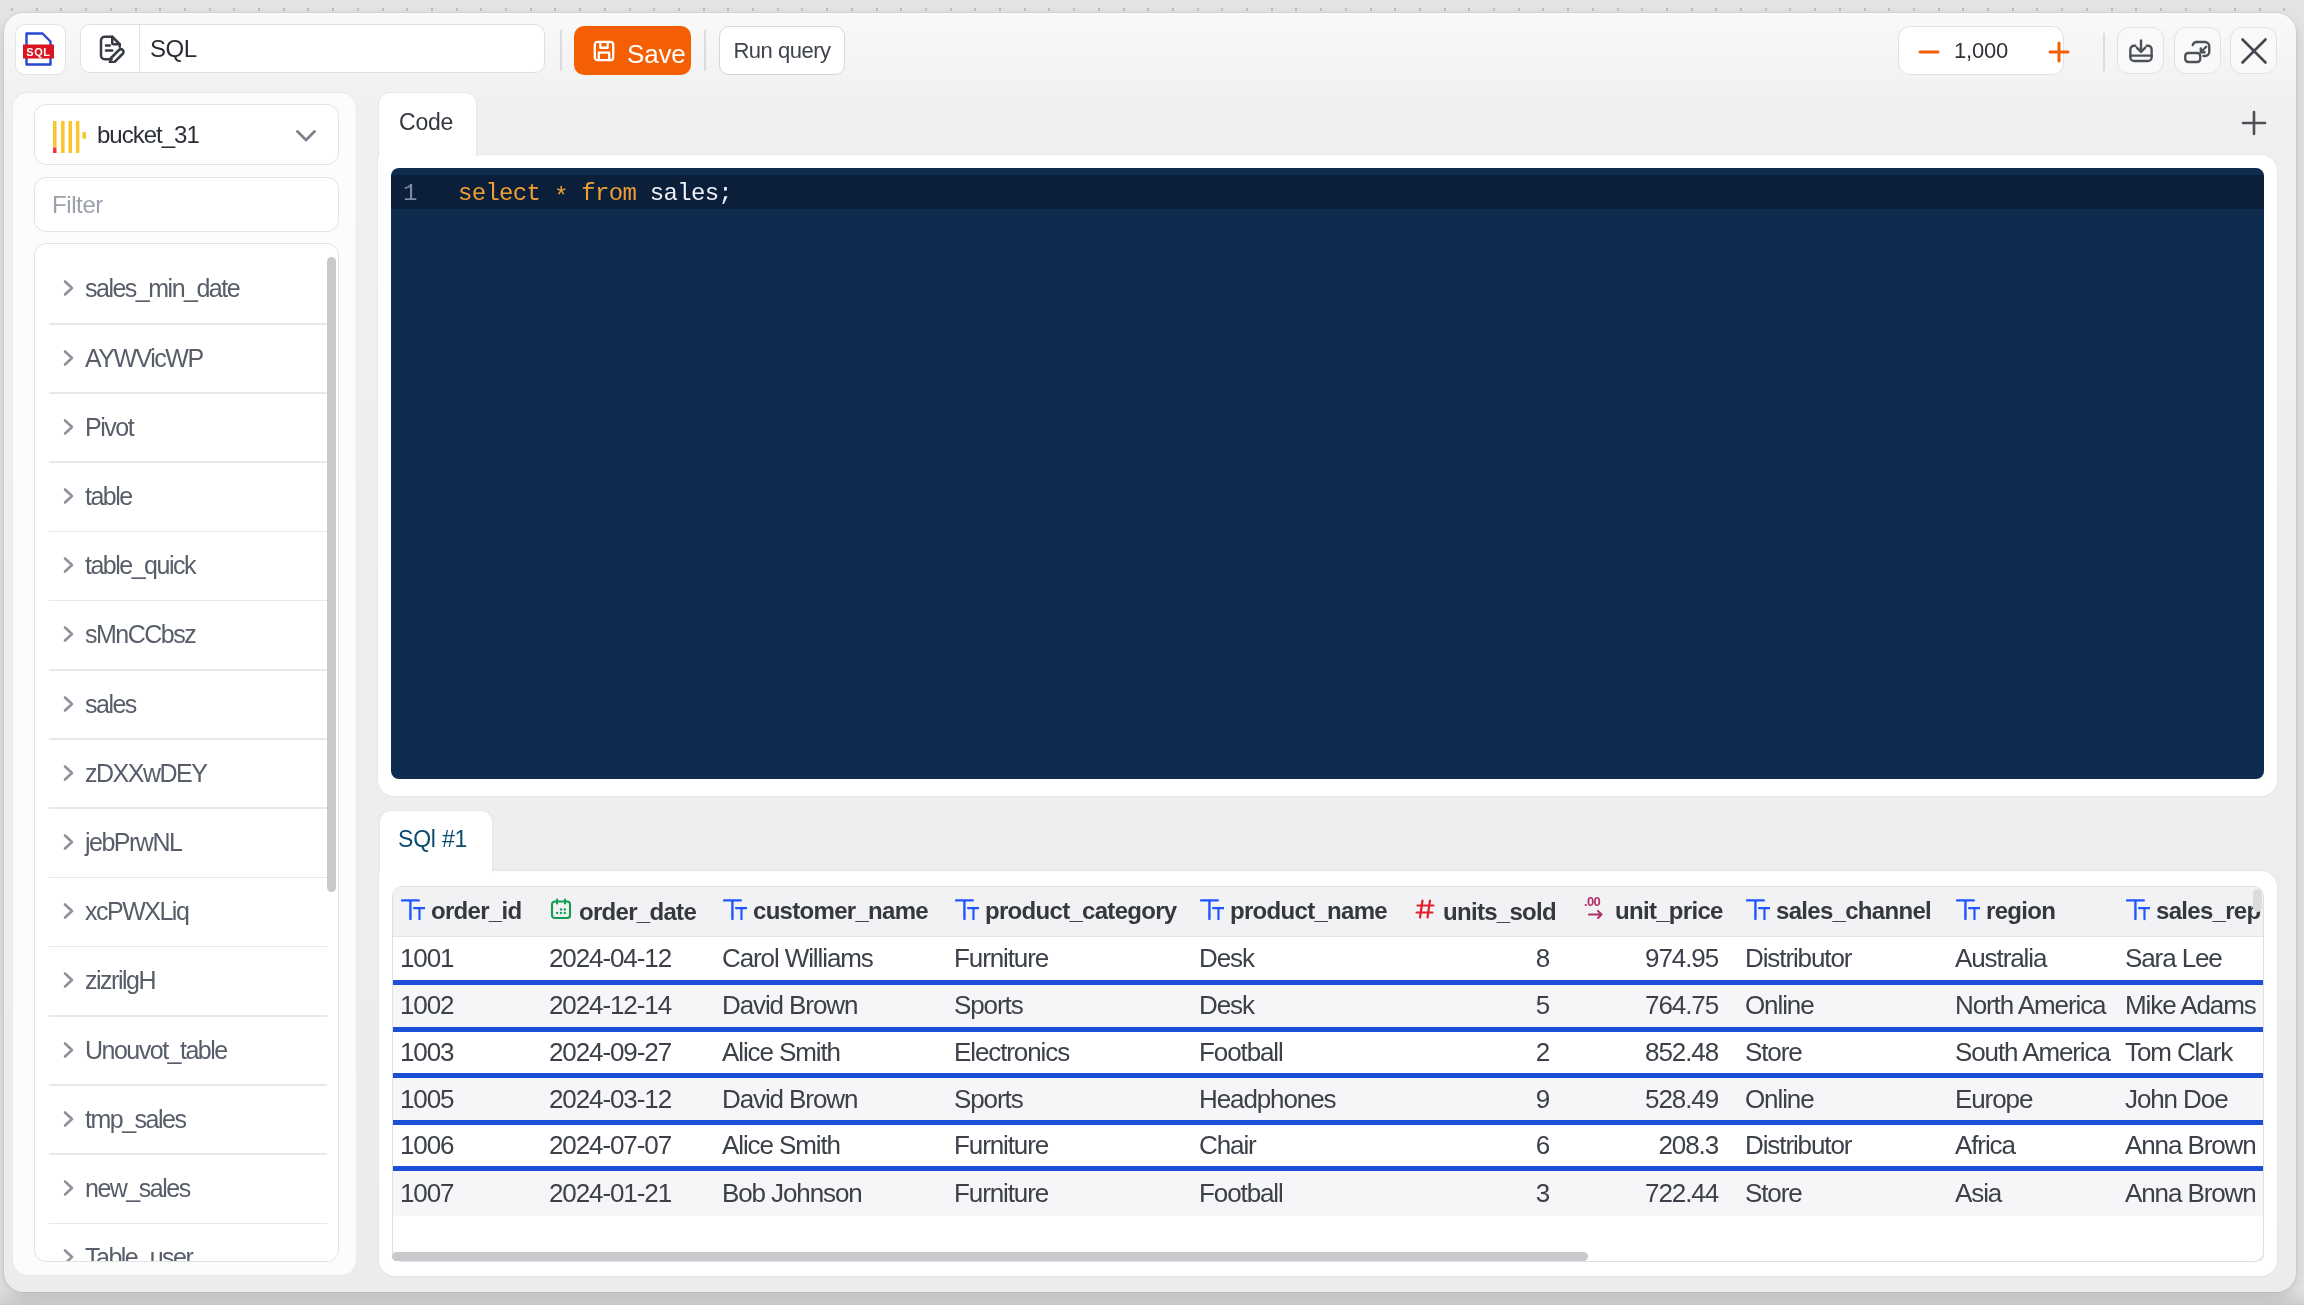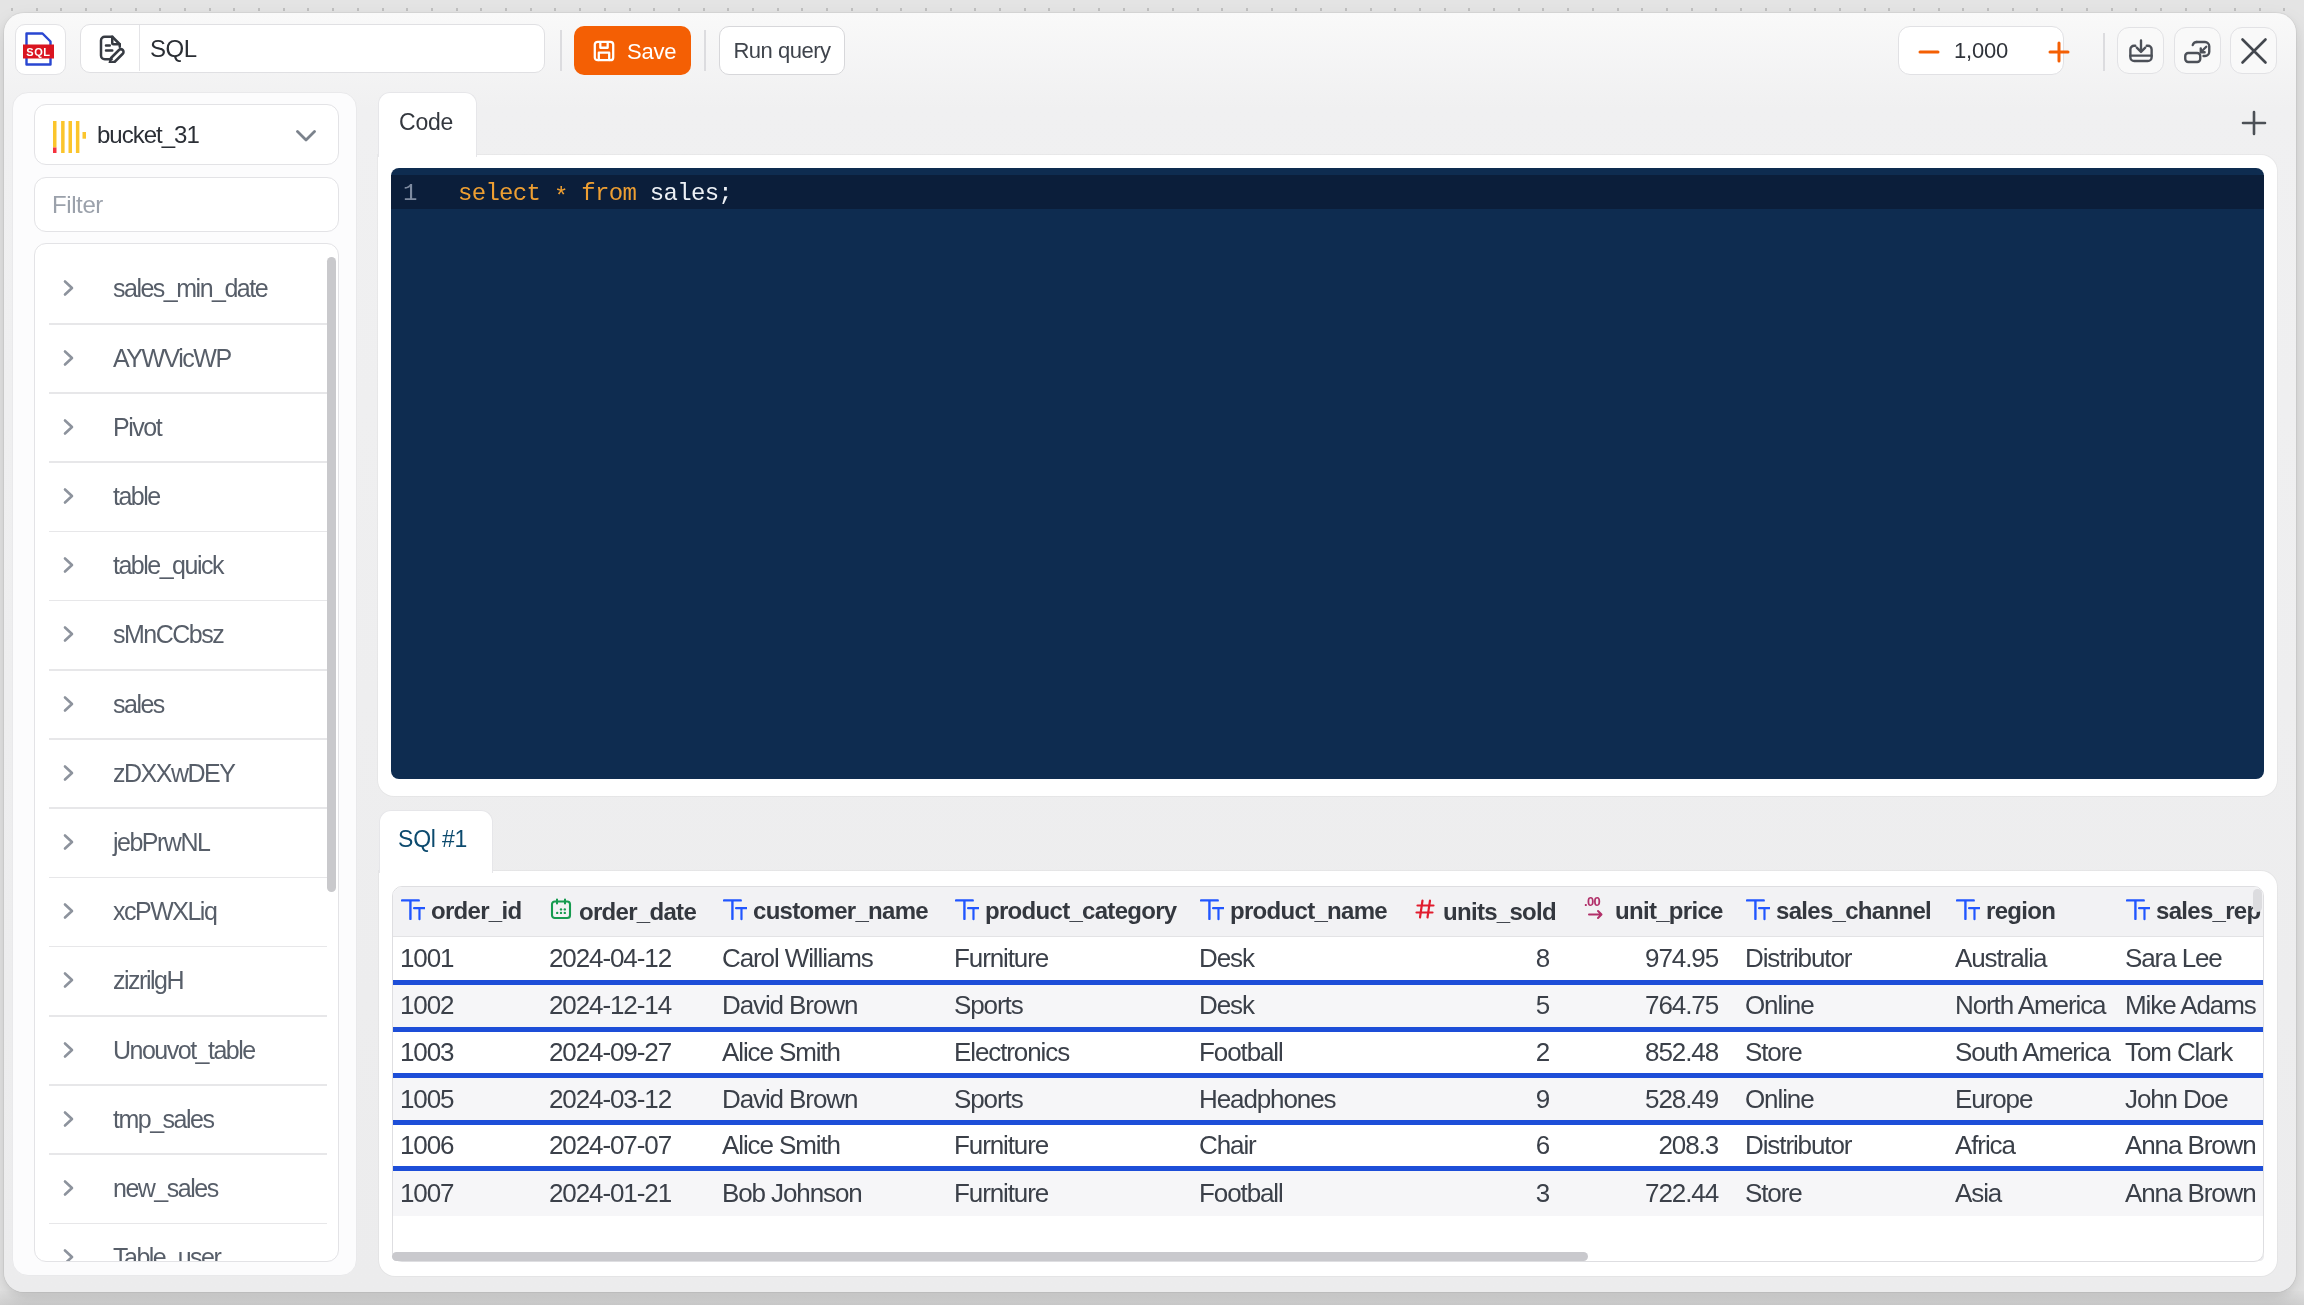--- a/index.html
+++ b/index.html
@@ -14,21 +14,21 @@
   .vsep { position:absolute; width:2px; background:#dcdcdf; }
 
   
   #sqlfilebtn { left:15px; top:24px; width:51px; height:51px; background:#fff;
     border:1.5px solid #e3e3e6; border-radius:10px; }
   #namebox { left:80px; top:24px; width:465px; height:49px; background:#fff;
     border:1.5px solid #e0e0e3; border-radius:10px; }
   #namebox .icn { position:absolute; left:0; top:0; width:59px; height:46px; border-right:1.5px solid #e4e4e7; }
   #namebox .txt { position:absolute; left:69px; top:10px; font-size:24px; letter-spacing:-0.5px; color:#2a2e34; }
   #savebtn { left:574px; top:26px; width:117px; height:49px; background:#f45f04; border-radius:10px;
-    color:#fff; font-size:22px; letter-spacing:-0.2px; }
+    color:#fff; font-size:26px; letter-spacing:-0.2px; }
   #runbtn { left:719px; top:26px; width:126px; height:49px; background:#fff; border:1.5px solid #d7d7da;
     border-radius:10px; color:#3f444c; font-size:22px; letter-spacing:-0.5px;
     display:flex; align-items:center; justify-content:center; }
   #stepper { left:1898px; top:26px; width:166px; height:49px; background:#fff;
     border:1.5px solid #e1e1e4; border-radius:12px; }
   #stepper .num { position:absolute; left:0; right:0; top:11px; text-align:center;
     font-size:22px; color:#2f333a; letter-spacing:-0.2px; }
   .iconbtn { position:absolute; top:27px; width:47px; height:47px; background:#f9f9f9;
     border:1.5px solid #e2e2e5; border-radius:12px; display:flex; align-items:center; justify-content:center; }
 
@@ -37,21 +37,21 @@
     border:1.5px solid #e9e9eb; border-radius:16px; }
   .sbox { position:absolute; background:#fff; border:1.5px solid #e3e3e6; }
   #bucketbox { left:21px; top:11px; width:305px; height:61px; border-radius:12px; }
   #bucketbox .lbl { position:absolute; left:62px; top:16px; font-size:24px; letter-spacing:-1px; color:#2b2f36; }
   #filterbox { left:21px; top:84px; width:305px; height:55px; border-radius:12px; }
   #filterbox .ph { position:absolute; left:17px; top:13px; font-size:24px; letter-spacing:-0.4px; color:#9ba1ab; }
   #listbox { left:21px; top:150px; width:305px; height:1019px; border-radius:12px; overflow:hidden; }
   .li-item { position:absolute; left:0; width:100%; height:69.2px; }
   .li-item .chev { position:absolute; left:26px; top:50%; margin-top:-9px; }
   .li-item .t { position:absolute; left:50px; top:50%; transform:translateY(-50%);
-    font-size:25px; letter-spacing:-1.5px; color:#575e69;margin-left:28px; }
+    font-size:25px; letter-spacing:-1.5px; color:#575e69; }
   .li-sep { position:absolute; left:14px; right:11px; height:1.5px; background:#e7e7e9; }
   #sb-thumb { position:absolute; left:314px; top:164px; width:9px; height:635px; background:#c9c9cc; border-radius:5px; }
 
   
   #codetab { left:378px; top:92px; width:99px; height:65px; background:#fff;
     border:1.5px solid #e6e6e9; border-bottom:none; border-radius:12px 12px 0 0; z-index:3; }
   #codetab .t { position:absolute; left:20px; top:16px; font-size:23px; letter-spacing:-0.2px; color:#33373e; }
   #codecard { left:378px; top:155px; width:1899px; height:641px; background:#fff;
     border-radius:0 16px 16px 16px; box-shadow:0 0 0 1px rgba(0,0,0,0.03); }
   #editor { position:absolute; left:13px; top:13px; width:1873px; height:611px; background:#0e2c50;

